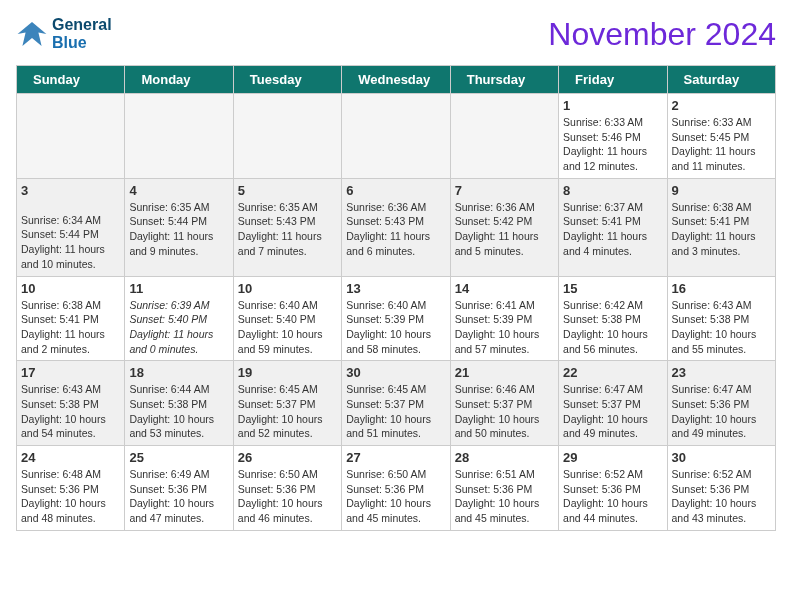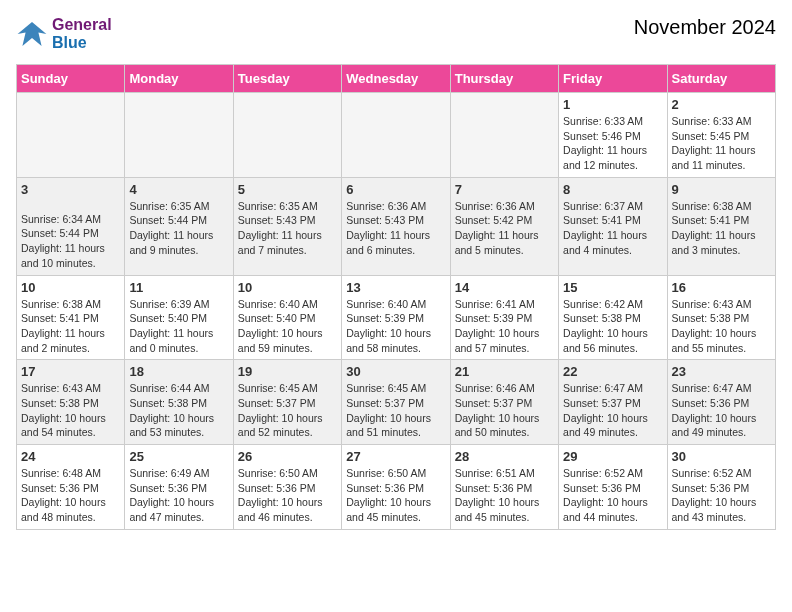--- a/index.html
+++ b/index.html
@@ -22,38 +22,38 @@
       gap: 4px;
     }
     .logo-bird {
       width: 32px;
       height: 32px;
     }
     .title-block {
       text-align: right;
     }
     .month-title {
-      font-size: 20px;
+      font-size: 32px;
       font-weight: normal;
-      color: #000000;
+      color: #6d28d9;
     }
     .location {
       font-size: 14px;
       color: #555;
     }
     .calendar {
       width: 100%;
       border-collapse: collapse;
     }
     .calendar th {
-      background: #ec4899;
+      background: #0f766e;
       color: #fff;
       font-size: 13px;
       font-weight: bold;
-      padding: 6px 4px;
+      padding: 6px 16px;
       text-align: left;
       border: 1px solid #ccc;
     }
     .calendar td {
       border: 1px solid #ccc;
       vertical-align: top;
       padding: 4px;
       width: 14.28%;
       min-height: 80px;
       font-size: 11px;
@@ -79,21 +79,21 @@
   </style>
 </head>
 <body>
 
 <div class="header">
   <div class="logo">
     <svg class="logo-bird" viewBox="0 0 40 40" xmlns="http://www.w3.org/2000/svg">
       <polygon points="20,5 38,20 28,18 32,35 20,25 8,35 12,18 2,20" fill="#1a6faf" opacity="0.85"></polygon>
     </svg>
     <div>
-      <div style="font-size:16px;font-weight:bold;color:#701a75;">General</div>
+      <div style="font-size:16px;font-weight:bold;color:#0c4a6e;">General</div>
       <div style="font-size:16px;font-weight:bold;color:#1a6faf;">Blue</div>
     </div>
   </div>
   <div class="title-block">
     <div class="month-title">November 2024</div>
   </div>
 </div>
 
 <table class="calendar">
   <thead>
@@ -173,21 +173,21 @@
       </tr>
       <tr>
         <td>
           <div class="day-num">10</div>
           <div class="day-info" style="white-space: pre-line;">Sunrise: 6:38 AM
 Sunset: 5:41 PM
 Daylight: 11 hours and 2 minutes.</div>
         </td>
         <td>
           <div class="day-num">11</div>
-          <div class="day-info" style="white-space: pre-line;">Sunrise: 6:39 AM
+          <div class="day-info" style="white-space: pre-line; font-style: italic;">Sunrise: 6:39 AM
 Sunset: 5:40 PM
 Daylight: 11 hours and 0 minutes.</div>
         </td>
         <td>
           <div class="day-num">10</div>
           <div class="day-info" style="white-space: pre-line;">Sunrise: 6:40 AM
 Sunset: 5:40 PM
 Daylight: 10 hours and 59 minutes.</div>
         </td>
         <td>

